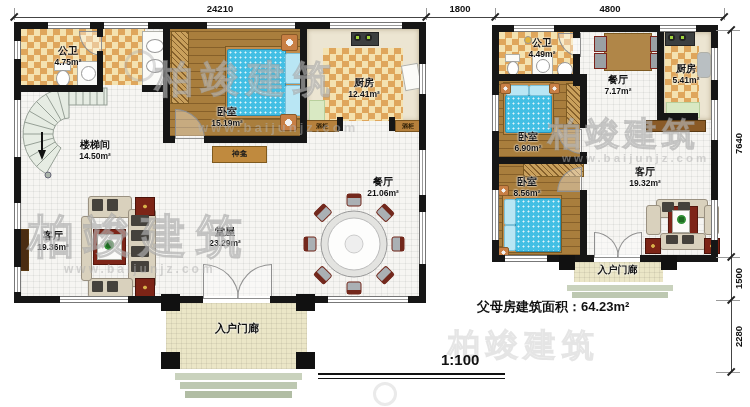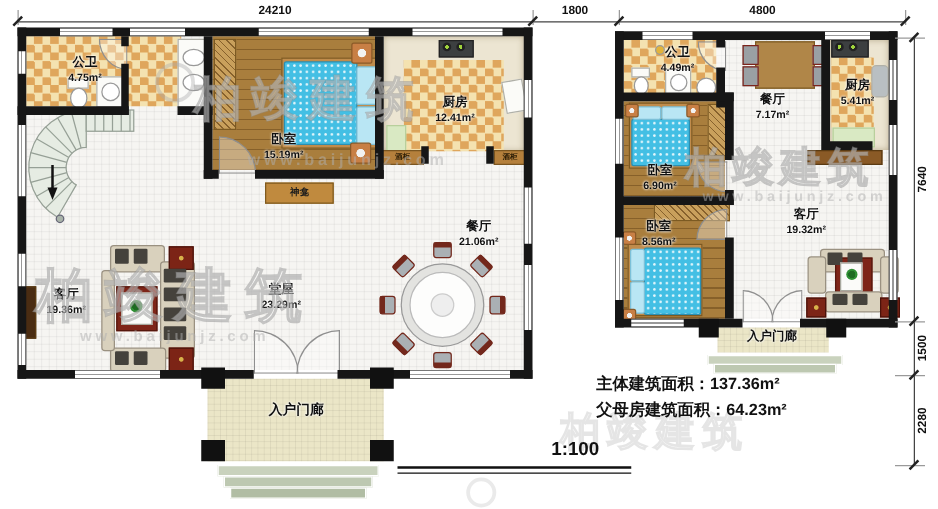--- a/index.html
+++ b/index.html
@@ -210,20 +210,21 @@
   <div class="pillar" style="left:296px;top:294px;width:19px;height:17px"></div>
   <div class="pillar" style="left:161px;top:352px;width:19px;height:17px"></div>
   <div class="pillar" style="left:296px;top:352px;width:19px;height:17px"></div>
   <div class="step" style="left:174px;top:372px;width:127px;height:7px;background:#c9d2bd"></div>
   <div class="step" style="left:179px;top:381px;width:117px;height:7px;background:#bdc8b1"></div>
   <div class="step" style="left:184px;top:390px;width:107px;height:7px;background:#b1bda4"></div>
 
   <div class="rl" style="left:38px;top:45px;width:60px"><span>公卫</span><span class="ar">4.75m²</span></div>
   <div class="rl" style="left:192px;top:106px;width:70px"><span>卧室</span><span class="ar">15.19m²</span></div>
   <div class="rl" style="left:329px;top:77px;width:70px"><span>厨房</span><span class="ar">12.41m²</span></div>
+  <div class="rl" style="left:60px;top:139px;width:70px"><span>楼梯间</span><span class="ar">14.50m²</span></div>
   <div class="rl" style="left:23px;top:230px;width:60px"><span>客厅</span><span class="ar">19.36m²</span></div>
   <div class="rl" style="left:190px;top:226px;width:70px"><span>堂屋</span><span class="ar">23.29m²</span></div>
   <div class="rl" style="left:348px;top:176px;width:70px"><span>餐厅</span><span class="ar">21.06m²</span></div>
   <div class="rl" style="left:187px;top:322px;width:100px;font-size:11px"><span>入户门廊</span></div>
 
   <div class="grid" style="left:499px;top:32px;width:212px;height:223px"></div>
   <div class="checker" style="left:499px;top:32px;width:74px;height:45px"></div>
   <div class="wood" style="left:499px;top:81px;width:81px;height:76px"></div>
   <div class="wood" style="left:499px;top:164px;width:81px;height:91px"></div>
   <div class="marble" style="left:664px;top:32px;width:47px;height:88px"></div>
@@ -357,17 +358,16 @@
   <div class="wm" style="left:548px;top:112px;font-size:33px;letter-spacing:5px">柏竣建筑</div>
   <div class="wmu" style="left:562px;top:152px;font-size:11.5px">www.baijunjz.com</div>
   <div class="wm" style="left:448px;top:324px;font-size:32px;letter-spacing:6px;color:rgba(255,255,255,.22);-webkit-text-stroke:1px rgba(160,160,160,.28)">柏竣建筑</div>
   <div class="wmlogo" style="left:373px;top:382px;width:18px;height:18px;border-color:rgba(170,170,170,.25)"></div>
 
   <div class="title" style="left:441px;top:351px;font-size:15px"><span>1:100</span></div>
   <div class="dline" style="left:318px;top:373px;width:187px;height:2px;background:#111"></div>
   <div class="dline" style="left:318px;top:378px;width:187px;height:1px;background:#111"></div>
 
   <div class="info">
-    <div><span>主体建筑面积：</span><span>137.36m²</span></div>
     <div><span>父母房建筑面积：</span><span>64.23m²</span></div>
   </div>
 
 </div>
 
 </body></html>

